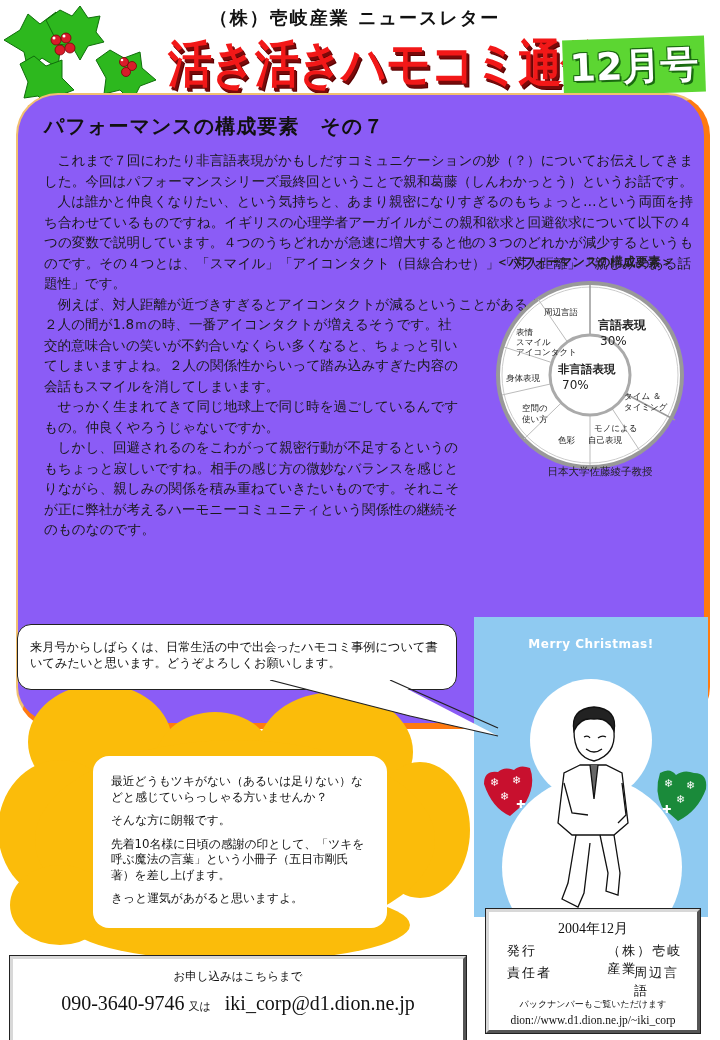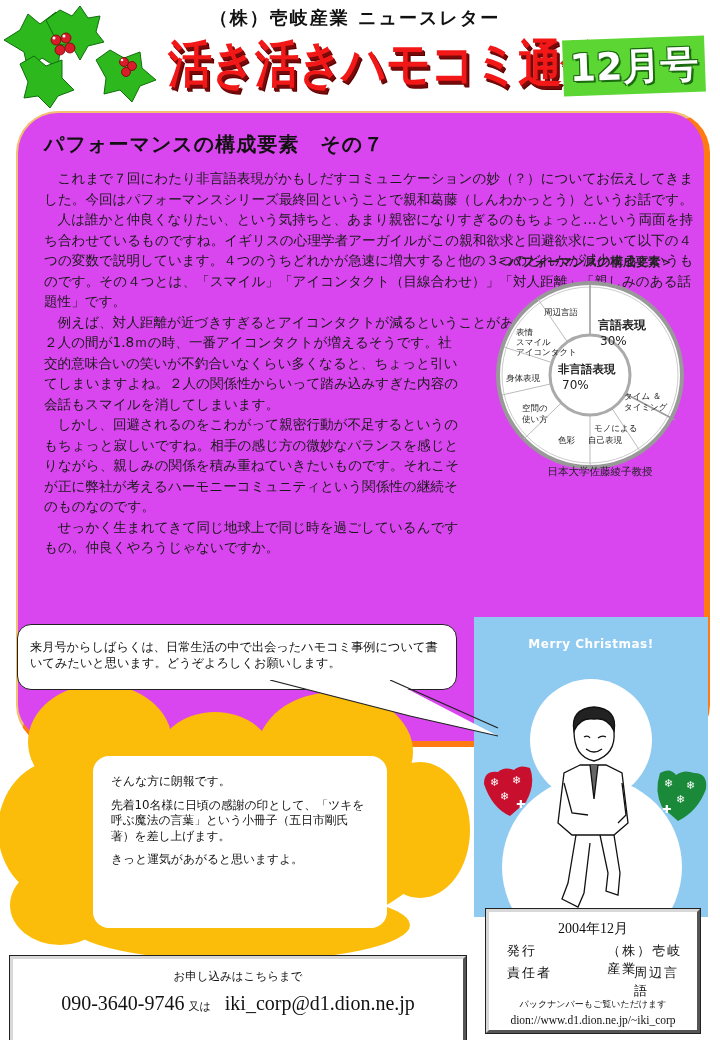--- a/index.html
+++ b/index.html
@@ -24,25 +24,25 @@
     background: #5cd632; transform: rotate(-2deg);
     display: flex; align-items: center; justify-content: center;
   }
   .issue-badge span {
     font-weight: bold; font-size: 38px; color: #ffffff;
     text-shadow: 2px 2px 0 #1a6a10, -1px -1px 0 #1a6a10, 1px -1px 0 #1a6a10, -1px 1px 0 #1a6a10;
   }
 
   
   .article {
-    position: absolute; left: 16px; top: 111px; width: 694px; height: 636px;
+    position: absolute; left: 16px; top: 93px; width: 694px; height: 636px;
     border-radius: 42px;
     border-top: 2px solid #f2c070; border-left: 2px solid #f2c070;
     border-right: 6px solid #ff7a10; border-bottom: 6px solid #ff7a10;
-    background: #d946ef;
+    background: #8b5cf6;
   }
   .article-title {
     position: absolute; left: 26px; top: 18px;
     font-weight: bold; font-size: 20px; color: #111; letter-spacing: 1px;
   }
   .article-body {
     position: absolute; left: 26px; top: 55px; width: 650px;
     font-size: 13.6px; line-height: 20.5px; color: #1a1a1a;
   }
   .article-body p { text-indent: 1em; }
@@ -147,22 +147,22 @@
 </div>
 
 <div class="article">
   <div class="article-title">パフォーマンスの構成要素　その７</div>
   <div class="article-body">
     <p>これまで７回にわたり非言語表現がかもしだすコミュニケーションの妙（？）についてお伝えしてきました。今回はパフォーマンスシリーズ最終回ということで親和葛藤（しんわかっとう）というお話です。</p>
     <p>人は誰かと仲良くなりたい、という気持ちと、あまり親密になりすぎるのもちょっと…という両面を持ち合わせているものですね。イギリスの心理学者アーガイルがこの親和欲求と回避欲求について以下の４つの変数で説明しています。４つのうちどれかが急速に増大すると他の３つのどれかが減少するというものです。その４つとは、「スマイル」「アイコンタクト（目線合わせ）」「対人距離」「親しみのある話題性」です。</p>
     <p>例えば、対人距離が近づきすぎるとアイコンタクトが減るということがあるようです。</p>
     <div class="narrow">
       <p style="text-indent:0">２人の間が1.8ｍの時、一番アイコンタクトが増えるそうです。社交的意味合いの笑いが不釣合いなくらい多くなると、ちょっと引いてしまいますよね。２人の関係性からいって踏み込みすぎた内容の会話もスマイルを消してしまいます。</p>
+      <p>せっかく生まれてきて同じ地球上で同じ時を過ごしているんですもの。仲良くやろうじゃないですか。</p>
       <p>しかし、回避されるのをこわがって親密行動が不足するというのもちょっと寂しいですね。相手の感じ方の微妙なバランスを感じとりながら、親しみの関係を積み重ねていきたいものです。それこそが正に弊社が考えるハーモニーコミュニティという関係性の継続そのものなのです。</p>
-      <p>せっかく生まれてきて同じ地球上で同じ時を過ごしているんですもの。仲良くやろうじゃないですか。</p>
     </div>
   </div>
 </div>
 
 <div class="chart-title">＜パフォーマンスの構成要素＞</div>
 <svg class="chart-svg" viewBox="0 0 200 200">
   <circle cx="100" cy="100" r="92" fill="#fff" stroke="#999" stroke-width="4"></circle>
   <circle cx="100" cy="100" r="88" fill="none" stroke="#ccc" stroke-width="1"></circle>
 
   <line x1="100" y1="10" x2="100" y2="100" stroke="#999" stroke-width="1.5"></line>
@@ -207,20 +207,21 @@
     <ellipse cx="215" cy="82" rx="60" ry="50"></ellipse>
     <ellipse cx="335" cy="72" rx="78" ry="60"></ellipse>
     <ellipse cx="420" cy="150" rx="50" ry="68"></ellipse>
     <ellipse cx="60" cy="150" rx="62" ry="70"></ellipse>
     <ellipse cx="235" cy="160" rx="200" ry="100"></ellipse>
     <ellipse cx="240" cy="245" rx="170" ry="36"></ellipse>
     <ellipse cx="60" cy="225" rx="50" ry="40"></ellipse>
   </g>
 </svg>
 <div class="cloud-text">
+  <p>最近どうもツキがない（あるいは足りない）などと感じていらっしゃる方いませんか？</p>
   <p>そんな方に朗報です。</p>
   <p>先着10名様に日頃の感謝の印として、「ツキを呼ぶ魔法の言葉」という小冊子（五日市剛氏著）を差し上げます。</p>
   <p>きっと運気があがると思いますよ。</p>
 </div>
 
 <div class="speech-bubble">
   <span>来月号からしばらくは、日常生活の中で出会ったハモコミ事例について書いてみたいと思います。どうぞよろしくお願いします。</span>
 </div>
 <svg class="bubble-tail" viewBox="0 0 240 60">
   <polygon points="10,0 130,0 238,56 150,36" fill="#fff" stroke="none"></polygon>

